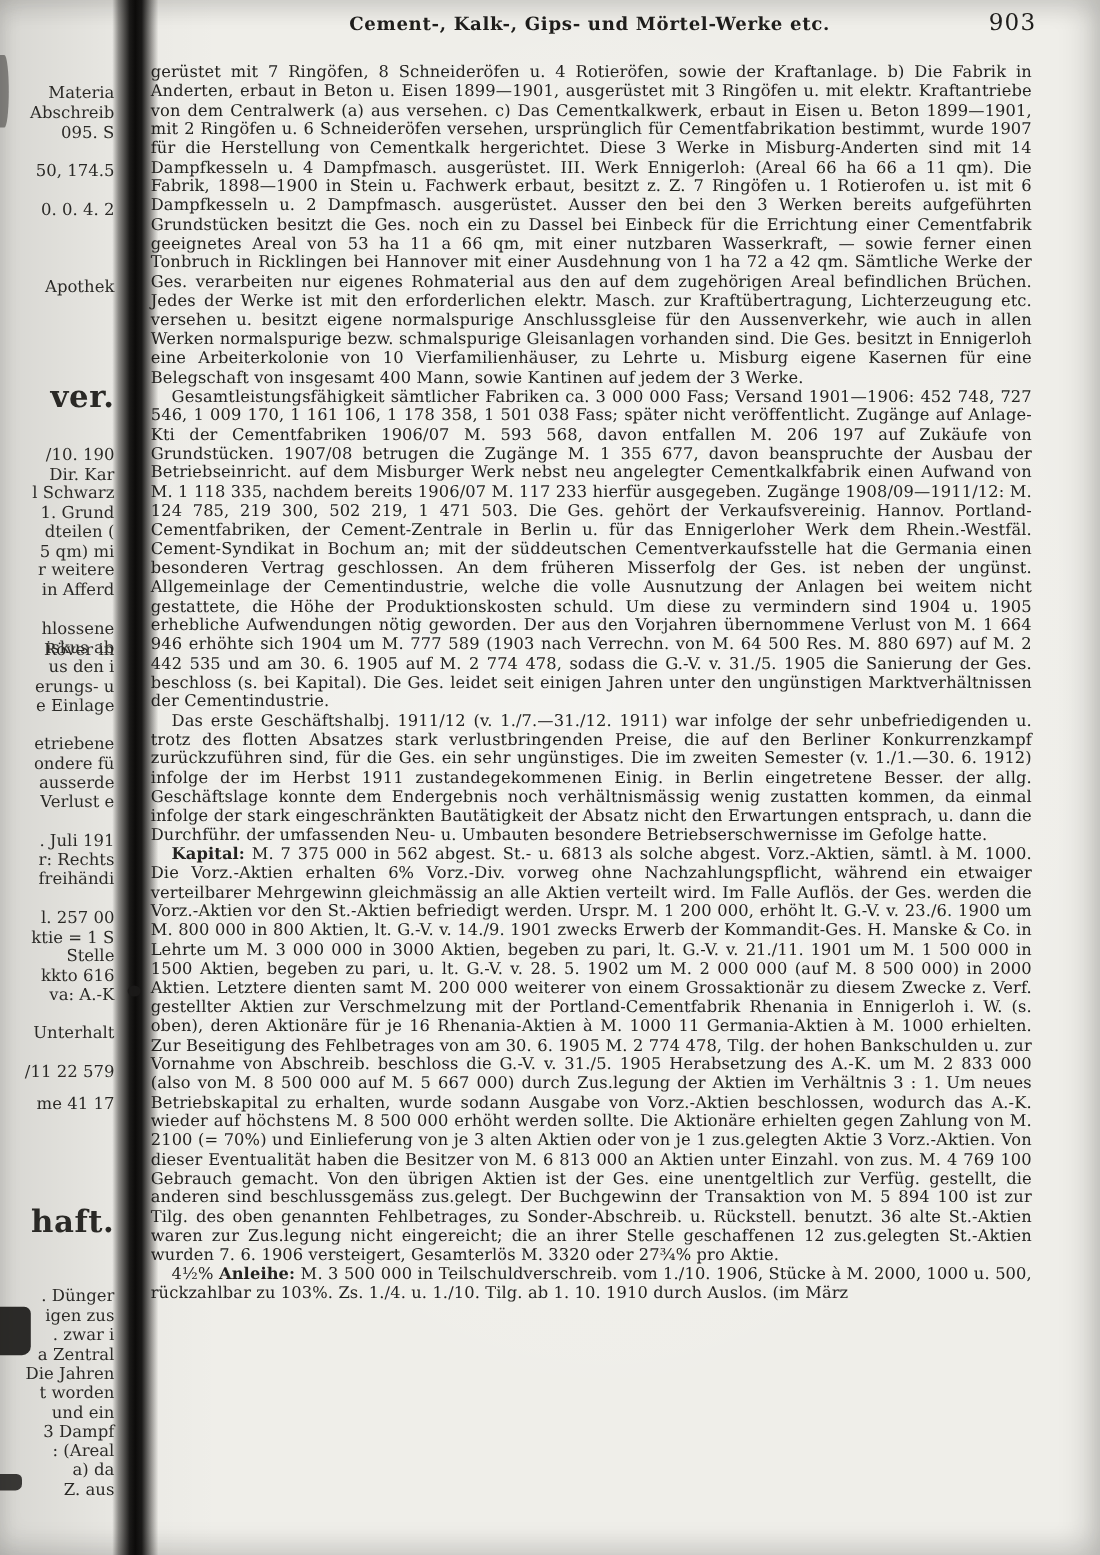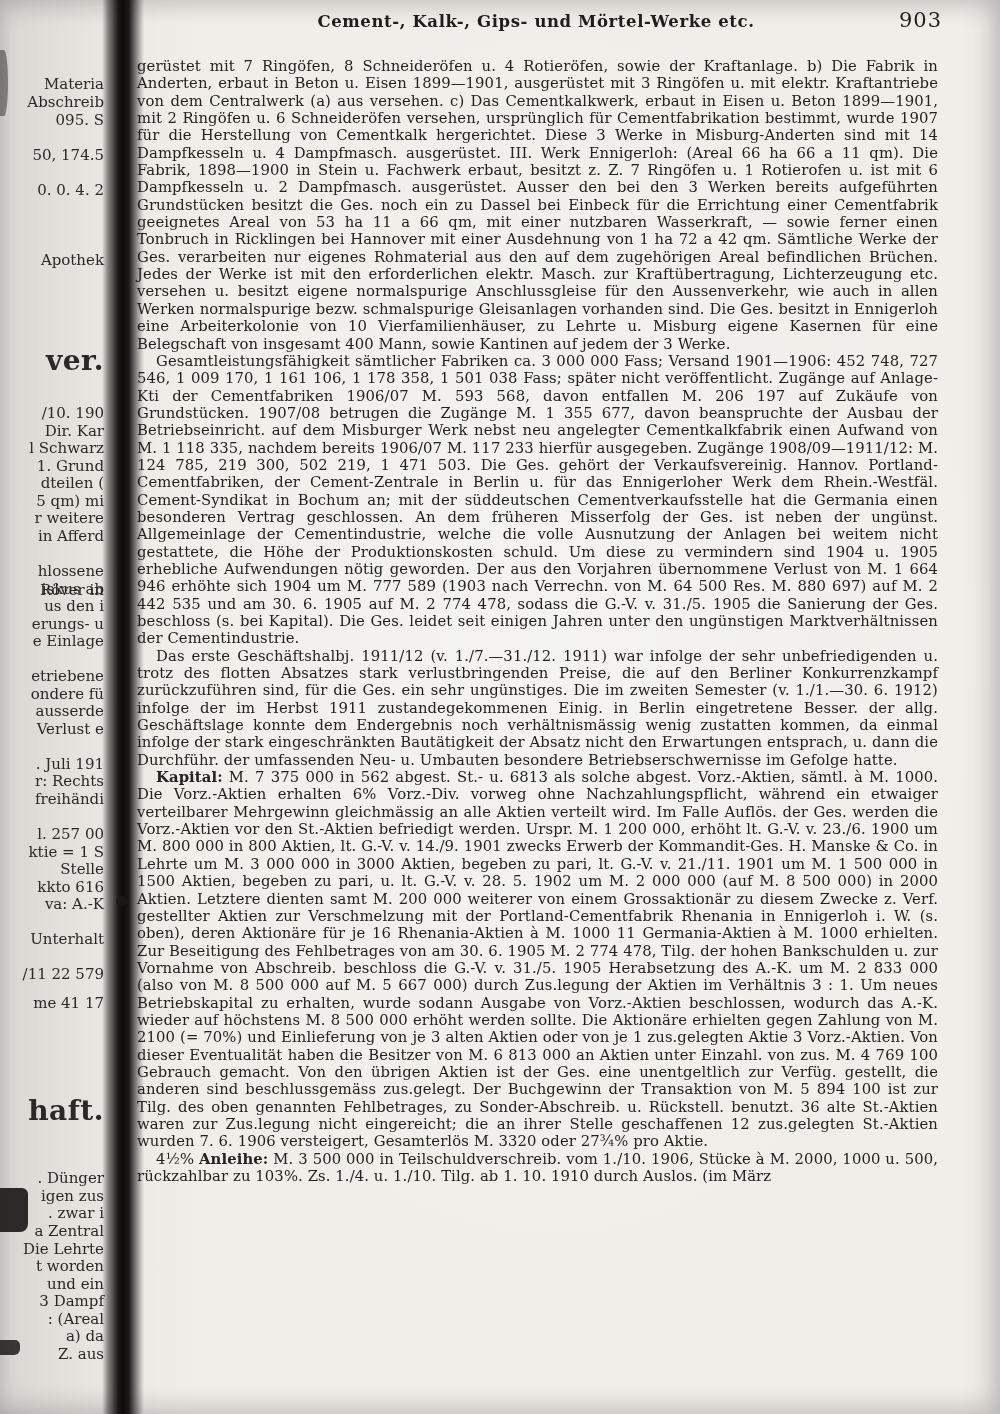--- a/index.html
+++ b/index.html
@@ -155,21 +155,21 @@
       <div class="fragment" style="top: 863px;">kkto 616</div>
       <div class="fragment" style="top: 880px;">va: A.-K</div>
       <div class="fragment" style="top: 915px;">Unterhalt</div>
       <div class="fragment" style="top: 933px; margin-top: 46px;">me 41 17</div>
       <div class="fragment" style="top: 950px;">/11 22 579</div>
       <div class="fragment large" style="top: 1086px;">haft.</div>
       <div class="fragment" style="top: 1154px;">. Dünger</div>
       <div class="fragment" style="top: 1172px;">igen zus</div>
       <div class="fragment" style="top: 1189px;">. zwar i</div>
       <div class="fragment" style="top: 1207px;">a Zentral</div>
-      <div class="fragment" style="top: 1225px;">Die Lehrte</div>
+      <div class="fragment" style="top: 1225px;">Die Jahren</div>
       <div class="fragment" style="top: 1242px;">t worden</div>
       <div class="fragment" style="top: 1260px; margin-left: 35px;">und ein</div>
       <div class="fragment" style="top: 1277px;">3 Dampf</div>
       <div class="fragment" style="top: 1295px;">: (Areal</div>
       <div class="fragment" style="top: 1312px;">a) da</div>
       <div class="fragment" style="top: 1330px;">Z. aus</div>
     </div>
 
   <div class="binding-shadow"></div>
 

